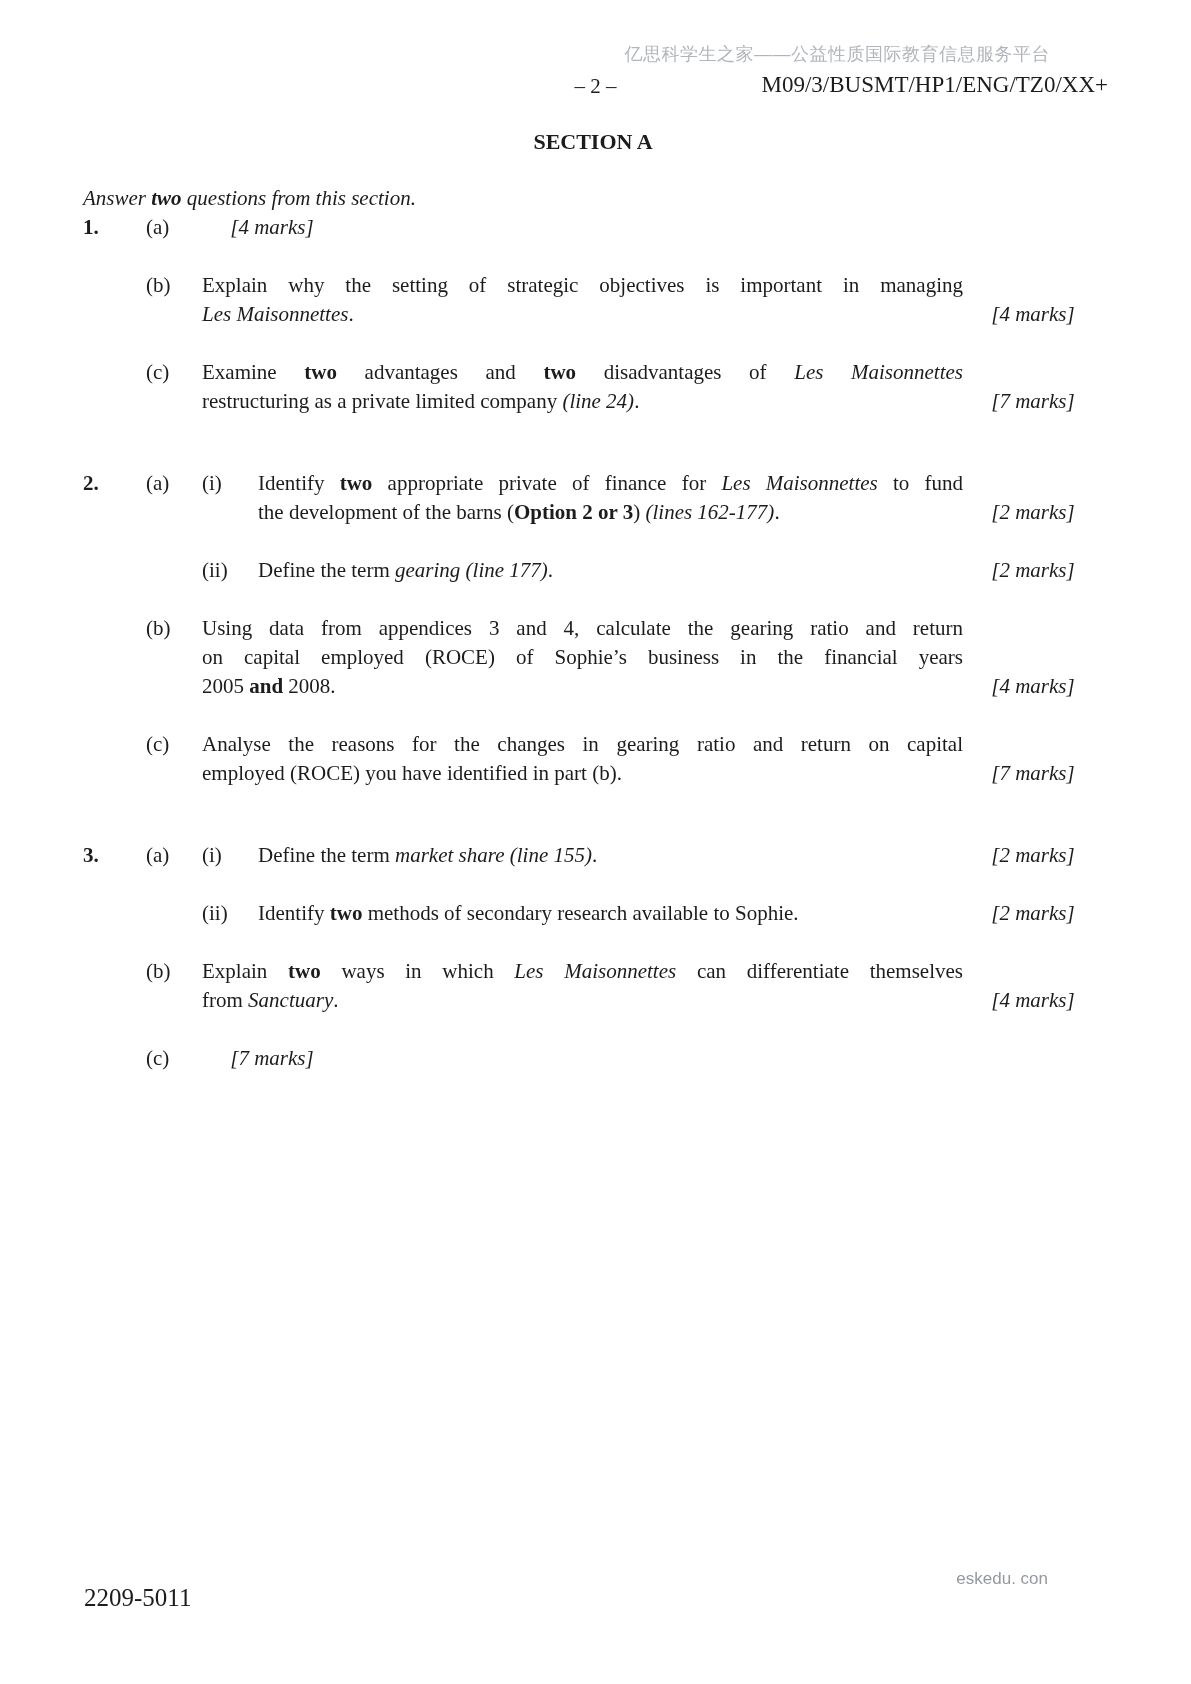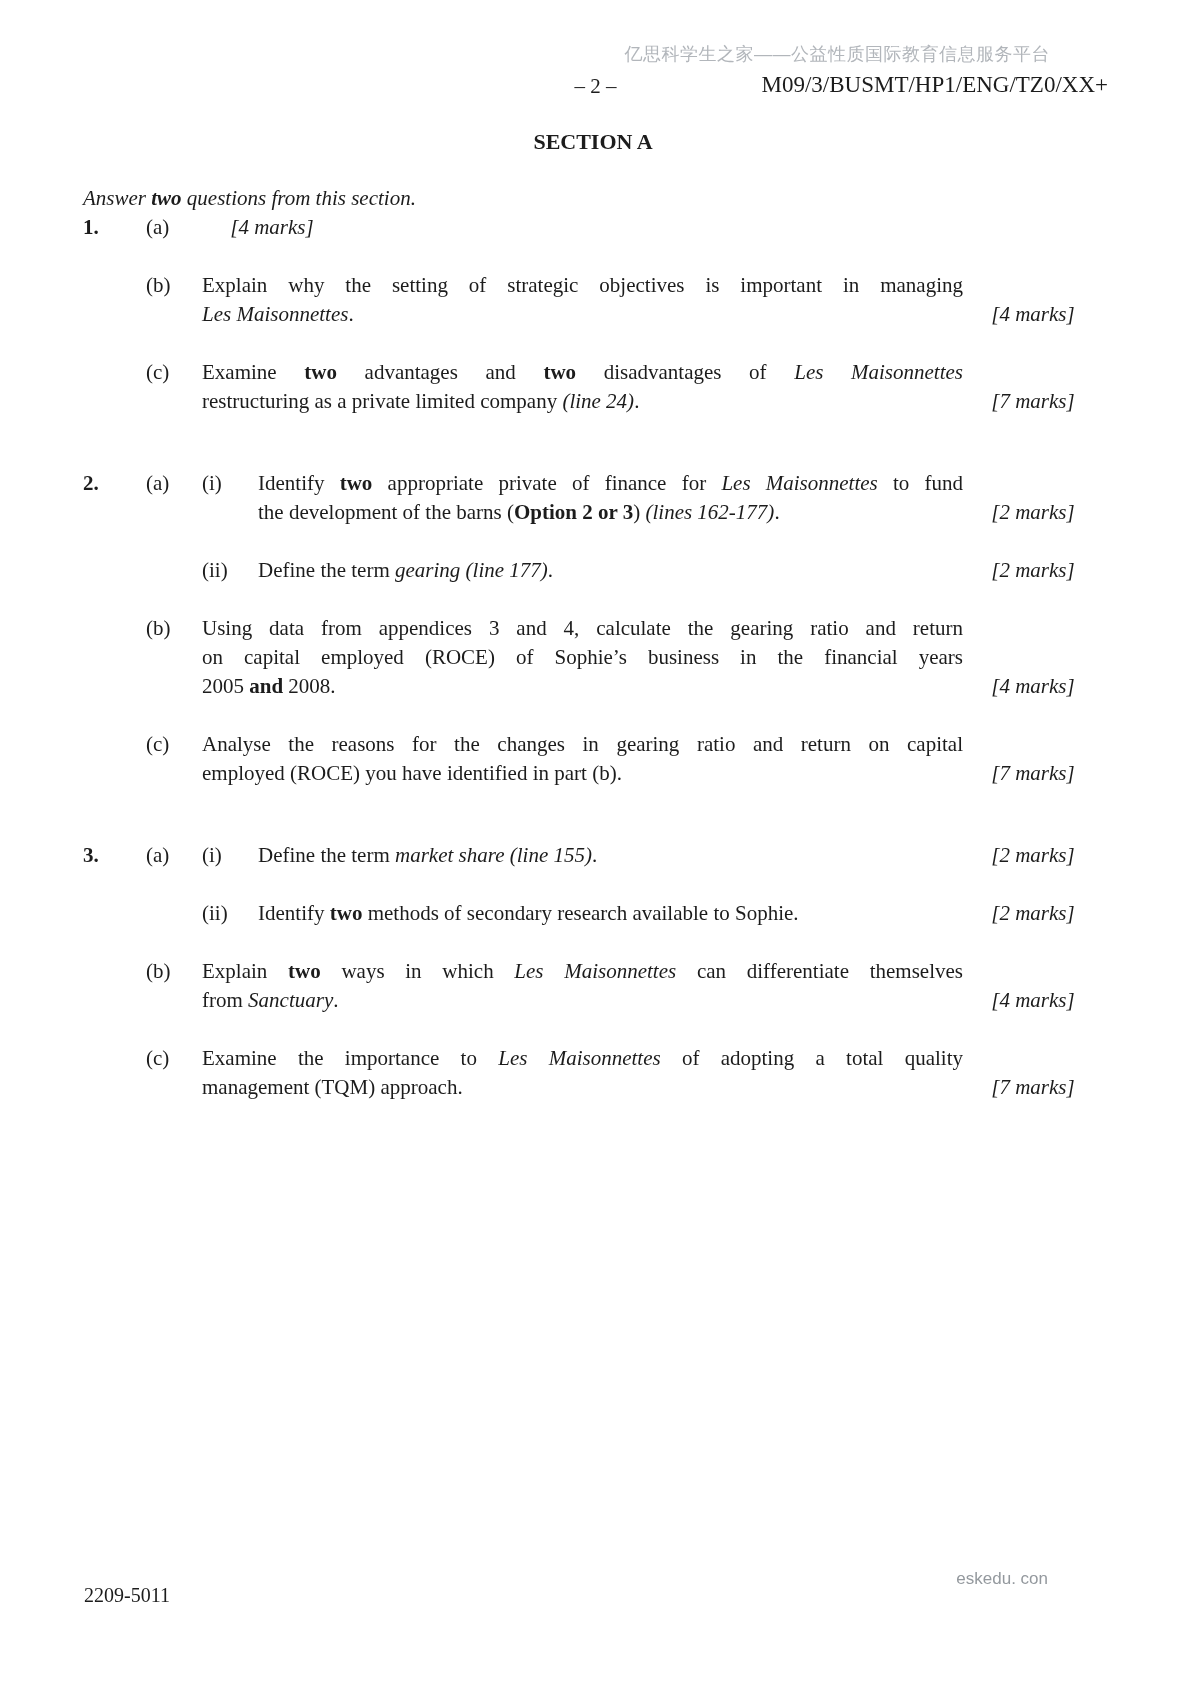--- a/index.html
+++ b/index.html
@@ -76,21 +76,21 @@
   .tline { text-align: justify; text-align-last: justify; }
   .tline:last-child { text-align-last: left; }
   .s-i  { font-style: italic; }
   .s-b  { font-weight: bold; }
   .s-bi { font-weight: bold; font-style: italic; }
   
   .footer-code {
     position: absolute;
     left: 84px;
     top: 1584px;
-    font-size: 20px;
+    font-size: 25px;
   }
   .wm-bottom {
     position: absolute;
     right: 143px;
     top: 1569px;
     font-family: "Liberation Sans", sans-serif;
     font-size: 17px;
     color: #94999e;
     white-space: nowrap;
   }
@@ -203,24 +203,20 @@
         <div class="col-letter">(b)</div>
         <div class="col-body">
             <div class="tline"><span>Explain </span><span class="s-b">two</span><span> ways in which </span><span class="s-i">Les Maisonnettes</span><span> can differentiate themselves</span></div>
             <div class="tline"><span>from </span><span class="s-i">Sanctuary</span><span>.</span></div>
           </div>
         <div class="col-marks">[4 marks]</div>
       </div>
       <div class="part-row">
         <div class="col-num"></div>
         <div class="col-letter">(c)</div>
-        <div class="col-body">
-            <div class="tline"><span>Examine the importance to </span><span class="s-i">Les Maisonnettes</span><span> of adopting a total quality</span></div>
-            <div class="tline"><span>management (TQM) approach.</span></div>
-          </div>
         <div class="col-marks">[7 marks]</div>
       </div>
     </div>
 
   </div>
 
   <div class="footer-code">2209-5011</div>
   <div class="wm-bottom">eskedu. con</div>
 
 </div>

